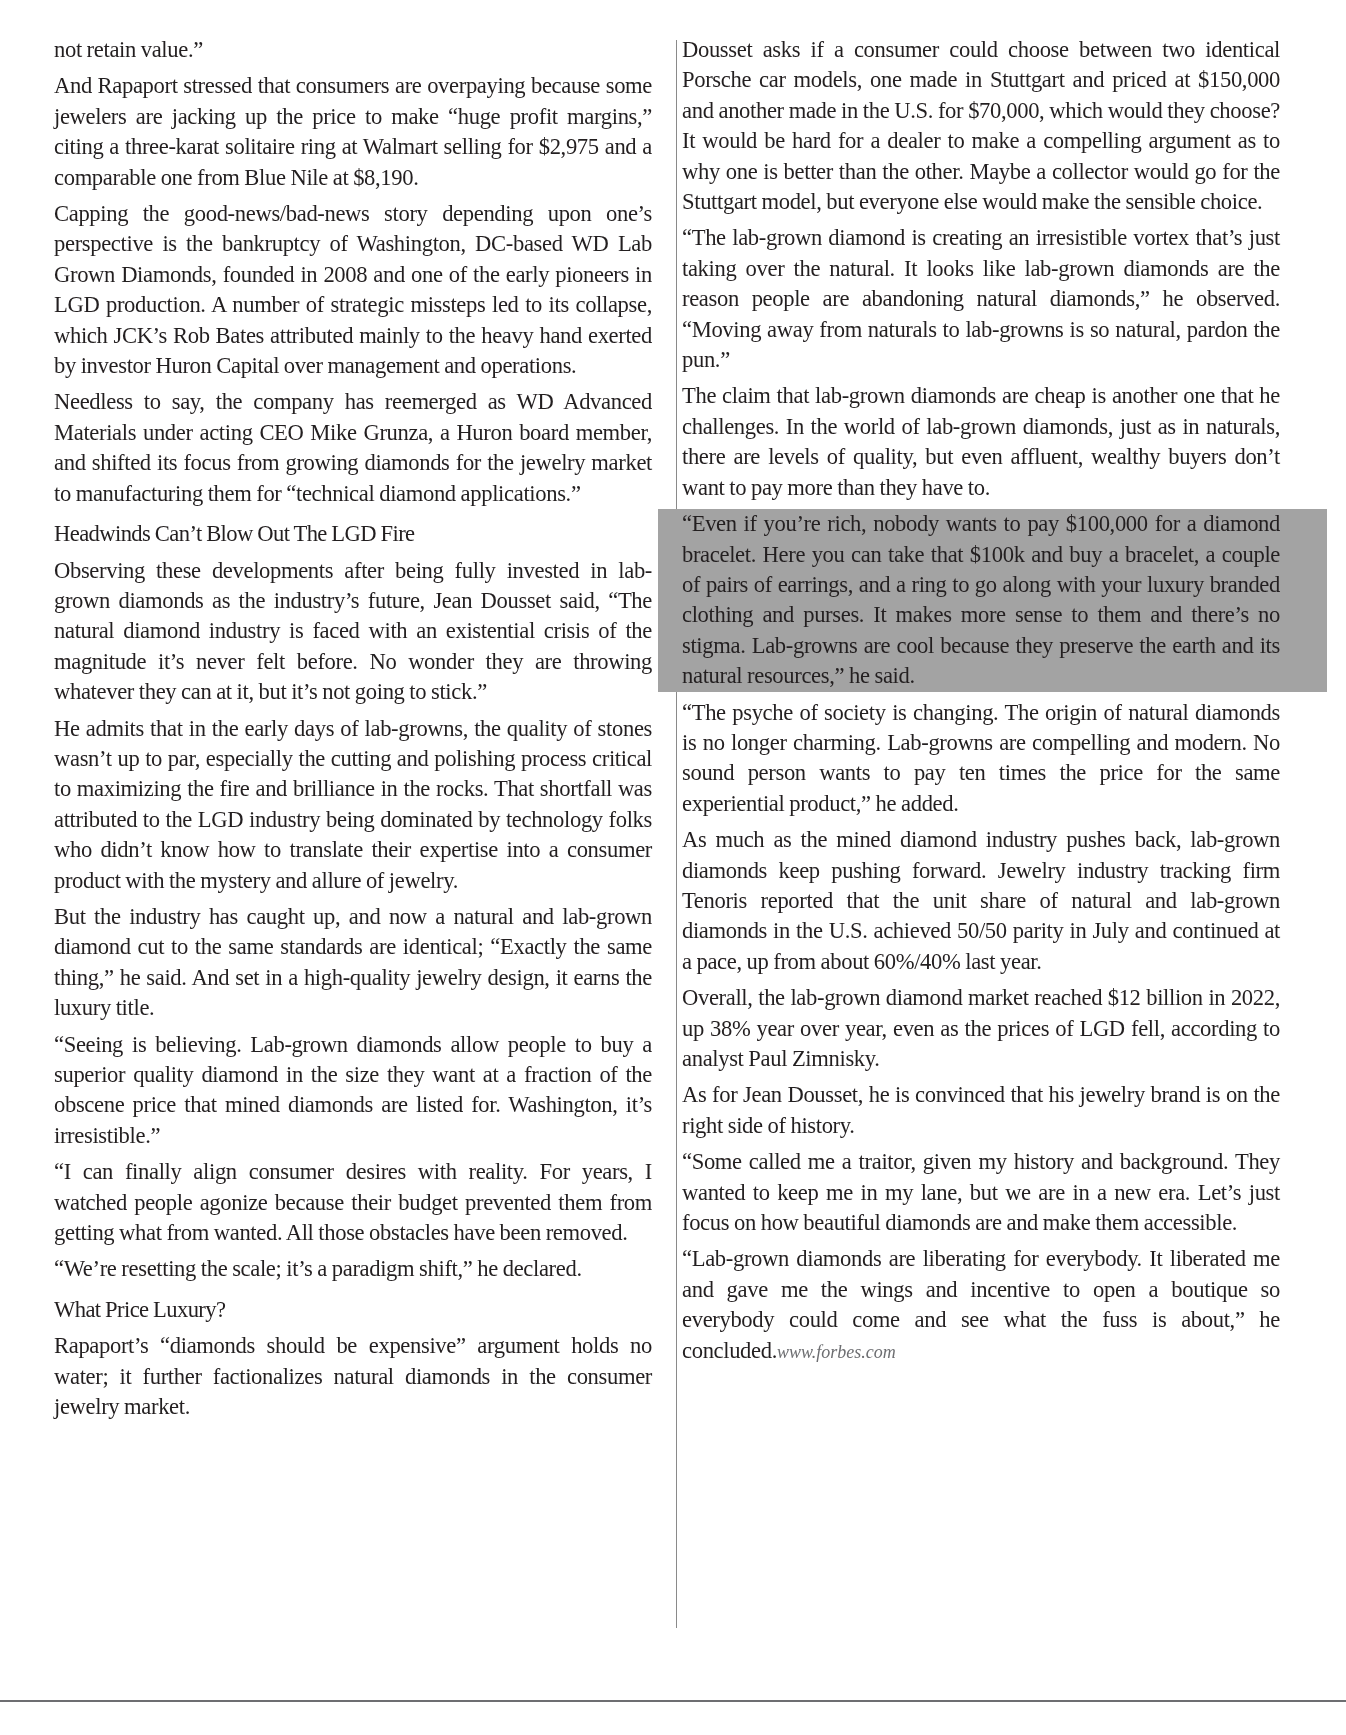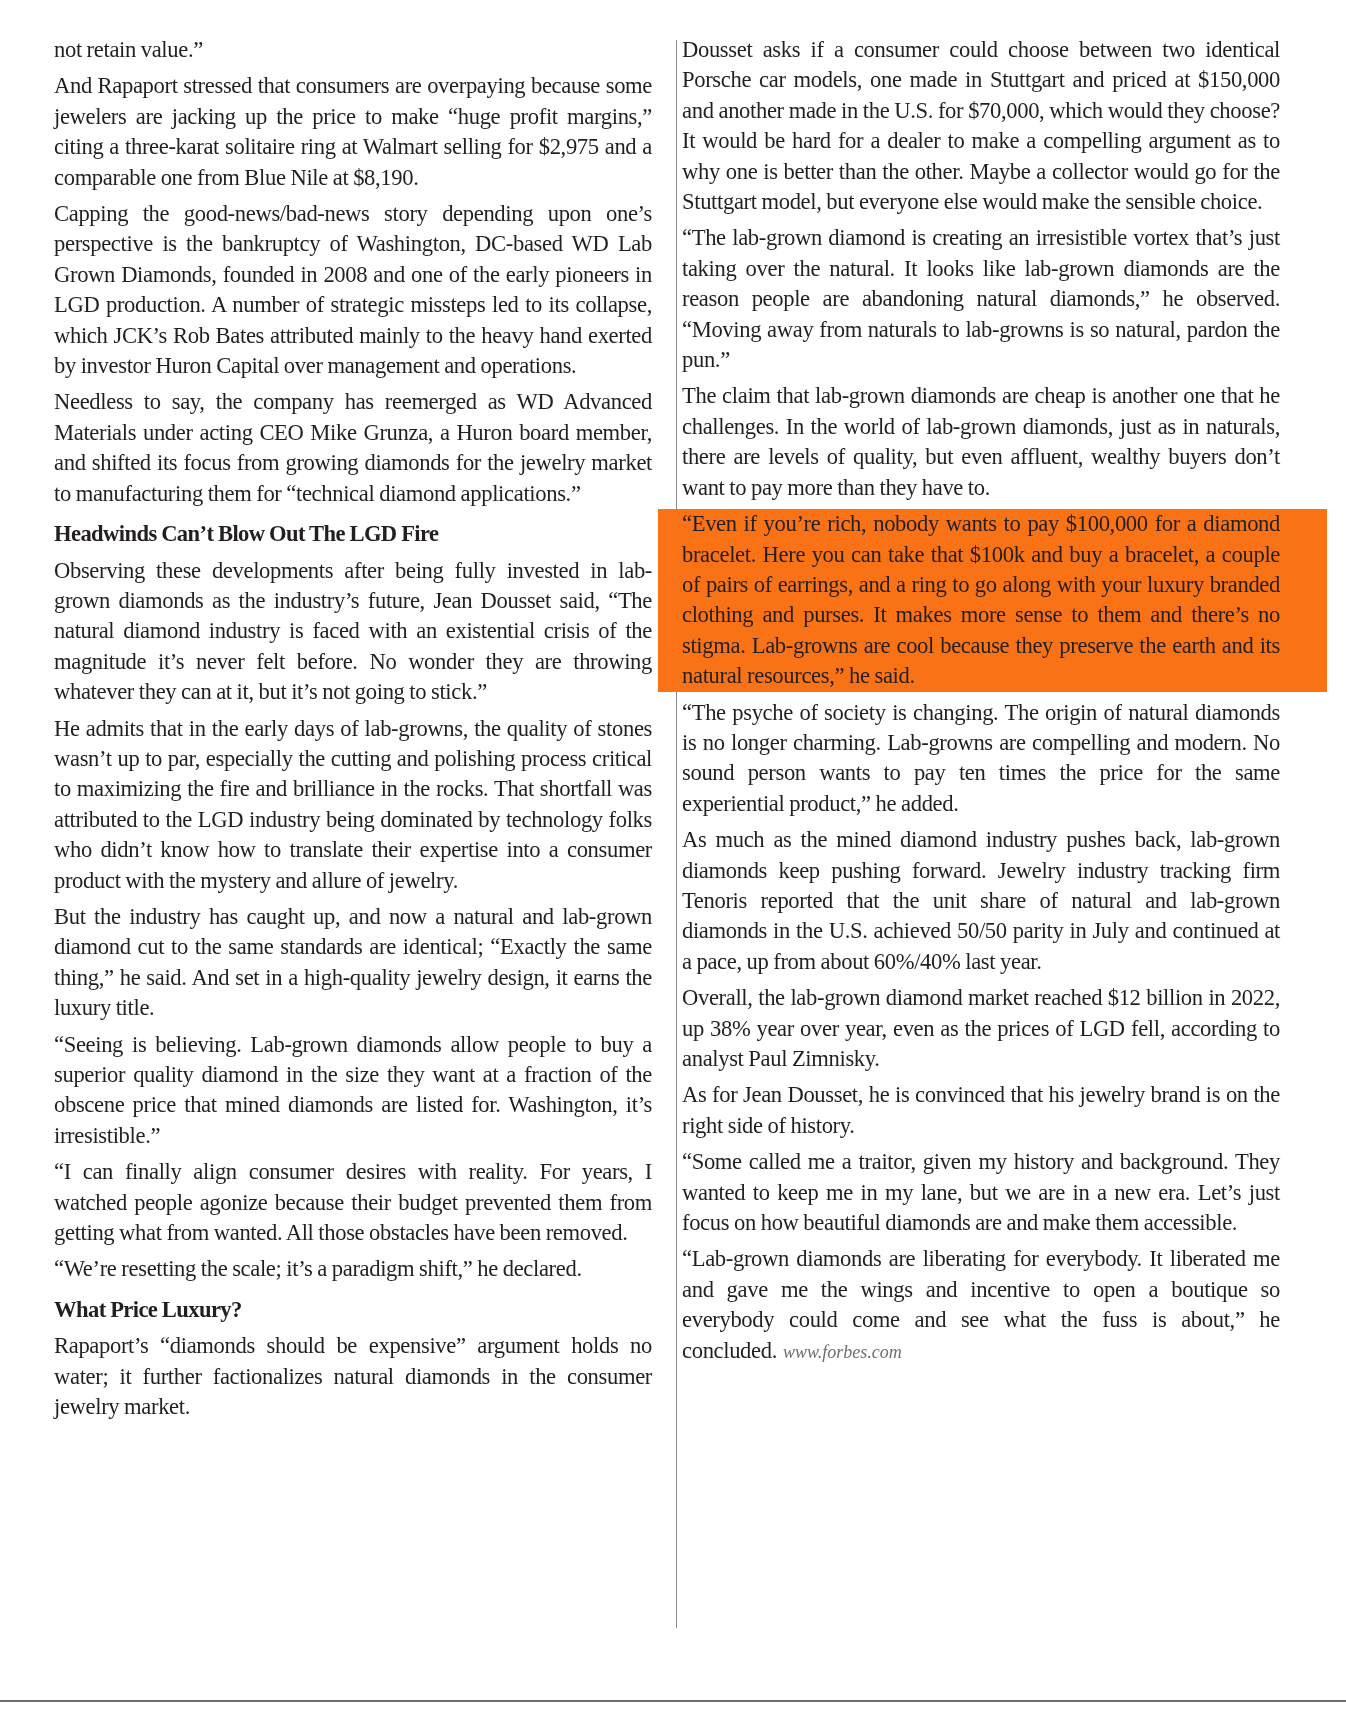--- a/index.html
+++ b/index.html
@@ -13,35 +13,34 @@
       font-size: 22.6px; line-height: 30.4px;
       text-align: justify;
       letter-spacing: -0.35px;
       word-spacing: -0.5px;
     }
     .col-left { left: 54px; width: 598px; }
     .col-right { left: 682px; width: 598px; }
     .col p { margin: 0 0 6px 0; }
     .col h3 {
       margin: 10px 0 6px 0; font-size: 22.6px; line-height: 30.4px;
-      font-weight: bold; letter-spacing: -0.6px;
+      font-weight: normal; letter-spacing: -0.6px;
     }
     .divider {
       position: absolute; left: 676px; top: 40px; width: 1px; height: 1588px;
       background: #8a8a8a;
     }
     .highlight {
-      background: #f97316;
+      background: #a3a3a3;
       margin: 0 -47px 6px -24px;
       padding: 0 47px 0 24px;
     }
     .highlight p { margin: 0; }
     .source {
       font-style: italic; color: #6d6e71; font-size: 18px; letter-spacing: 0;
-      margin-left: 6px;
     }
     .bottom-rule {
       position: absolute; left: 0; top: 1700px; width: 1346px; height: 2px;
       background: #6d6e71;
     }
   </style>
 </head>
 <body>
 
 <div class="col col-left">

